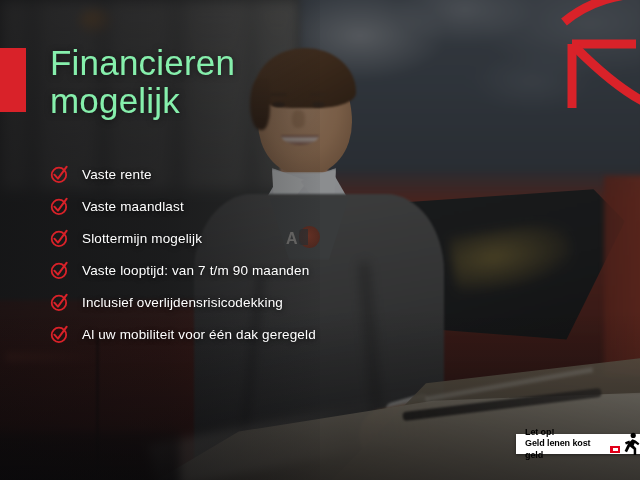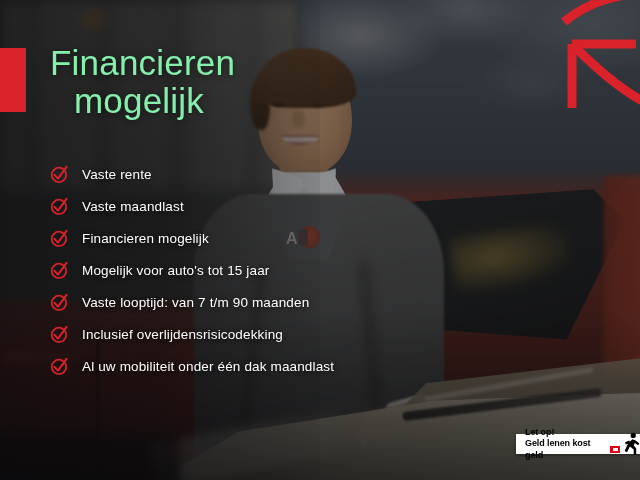--- a/index.html
+++ b/index.html
@@ -282,21 +282,21 @@
   }
 
   
   .headline{
     position:absolute; left:50px; top:44px; width:420px;
     color:#86efac;
     font-size:35px; font-weight:400; line-height:1.09;
     letter-spacing:.2px;
     text-shadow:0 1px 6px rgba(0,0,0,.5);
   }
-  .headline .l2{ display:block;margin-left:24px; }
+  .headline .l2{ display:block; }
 
   .features{
     position:absolute; left:50px; top:158px; width:520px;
     list-style:none;
   }
   .feature{
     display:flex; align-items:center;
     height:32px;
     color:#ffffff;
     font-size:13.5px; font-weight:400;
@@ -424,49 +424,42 @@
             <circle cx="9.4" cy="10.4" r="7.6" fill="none" stroke="#d92229" stroke-width="1.9"></circle>
             <path d="M4.6 10.2 L8.4 14.3 L17.6 1.8" fill="none" stroke="#d92229" stroke-width="2.1" stroke-linecap="round" stroke-linejoin="round"></path>
           </svg></span>
         <span class="feature-label">Vaste maandlast</span>
       </li>
       <li class="feature">
         <span class="check"><svg viewBox="0 0 20 20" width="19" height="19">
             <circle cx="9.4" cy="10.4" r="7.6" fill="none" stroke="#d92229" stroke-width="1.9"></circle>
             <path d="M4.6 10.2 L8.4 14.3 L17.6 1.8" fill="none" stroke="#d92229" stroke-width="2.1" stroke-linecap="round" stroke-linejoin="round"></path>
           </svg></span>
-        <span class="feature-label">Financieren mogelijk</span>
-      </li>
-      <li class="feature">
-        <span class="check"><svg viewBox="0 0 20 20" width="19" height="19">
-            <circle cx="9.4" cy="10.4" r="7.6" fill="none" stroke="#d92229" stroke-width="1.9"></circle>
-            <path d="M4.6 10.2 L8.4 14.3 L17.6 1.8" fill="none" stroke="#d92229" stroke-width="2.1" stroke-linecap="round" stroke-linejoin="round"></path>
-          </svg></span>
-        <span class="feature-label">Mogelijk voor auto's tot 15 jaar</span>
+        <span class="feature-label">Slottermijn mogelijk</span>
       </li>
       <li class="feature">
         <span class="check"><svg viewBox="0 0 20 20" width="19" height="19">
             <circle cx="9.4" cy="10.4" r="7.6" fill="none" stroke="#d92229" stroke-width="1.9"></circle>
             <path d="M4.6 10.2 L8.4 14.3 L17.6 1.8" fill="none" stroke="#d92229" stroke-width="2.1" stroke-linecap="round" stroke-linejoin="round"></path>
           </svg></span>
         <span class="feature-label">Vaste looptijd: van 7 t/m 90 maanden</span>
       </li>
       <li class="feature">
         <span class="check"><svg viewBox="0 0 20 20" width="19" height="19">
             <circle cx="9.4" cy="10.4" r="7.6" fill="none" stroke="#d92229" stroke-width="1.9"></circle>
             <path d="M4.6 10.2 L8.4 14.3 L17.6 1.8" fill="none" stroke="#d92229" stroke-width="2.1" stroke-linecap="round" stroke-linejoin="round"></path>
           </svg></span>
         <span class="feature-label">Inclusief overlijdensrisicodekking</span>
       </li>
       <li class="feature">
         <span class="check"><svg viewBox="0 0 20 20" width="19" height="19">
             <circle cx="9.4" cy="10.4" r="7.6" fill="none" stroke="#d92229" stroke-width="1.9"></circle>
             <path d="M4.6 10.2 L8.4 14.3 L17.6 1.8" fill="none" stroke="#d92229" stroke-width="2.1" stroke-linecap="round" stroke-linejoin="round"></path>
           </svg></span>
-        <span class="feature-label">Al uw mobiliteit onder één dak maandlast</span>
+        <span class="feature-label">Al uw mobiliteit voor één dak geregeld</span>
       </li>
     </ul>
 
   <div class="warn-badge">
     <div class="warn-text">
       <div>Let op!</div>
       <div class="warn-l2">
         <span>Geld lenen kost geld</span>
         <span class="warn-chip"></span>
       </div>

